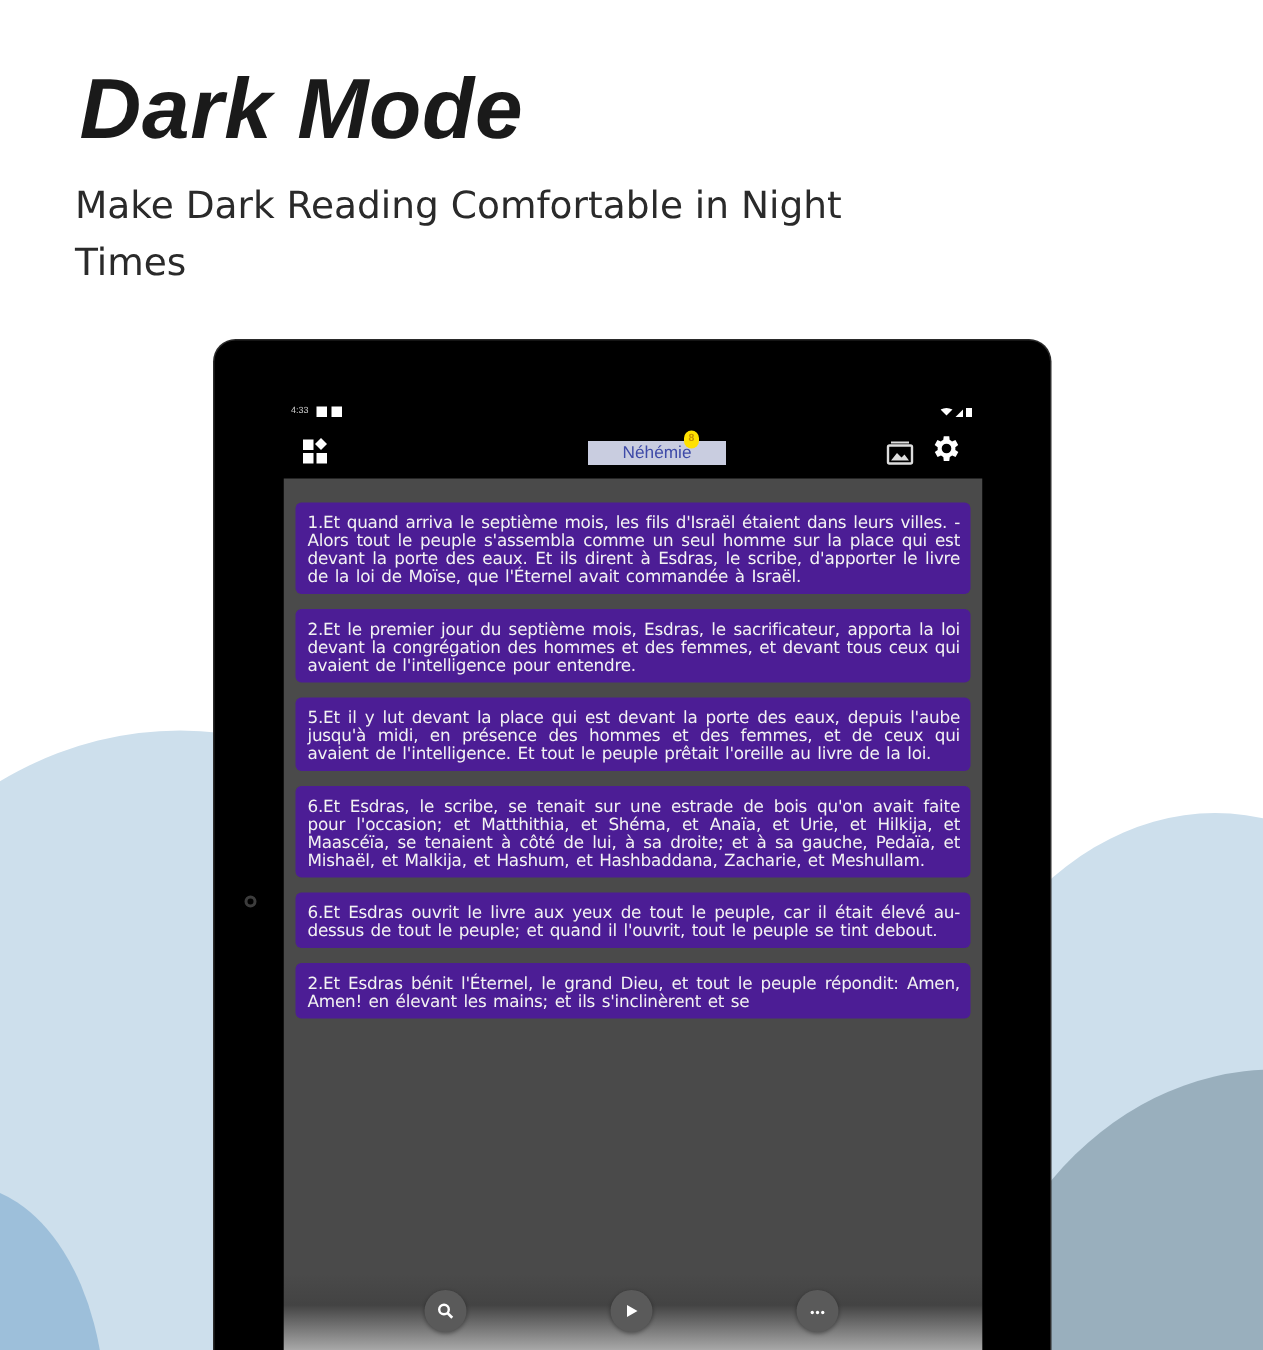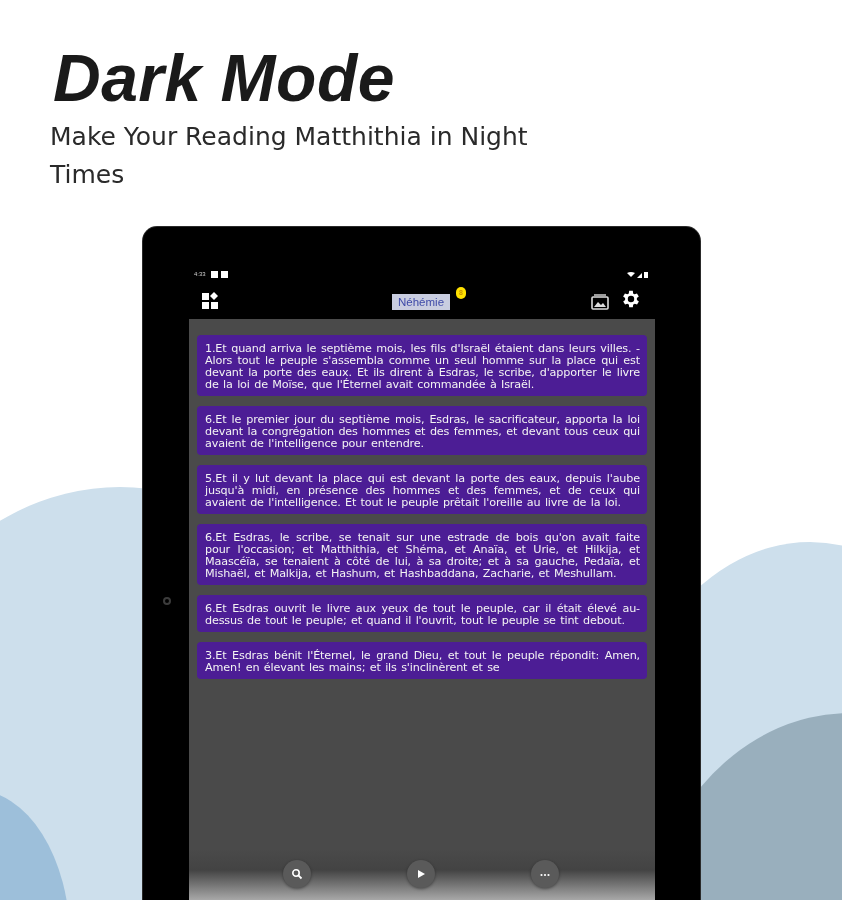--- a/index.html
+++ b/index.html
@@ -9,21 +9,21 @@
   }
   .blob { position:absolute; border-radius:50%; }
   .blob-left { left:-160px; top:487px; width:560px; height:700px; background:#cddfec; }
   .blob-left-dark { left:-120px; top:790px; width:190px; height:300px; background:#9dbfda; }
   .blob-right { left:600px; top:542px; width:420px; height:600px; background:#cddfec; }
   .blob-right-dark { left:640px; top:713px; width:420px; height:500px; background:#99afbd; }
 
   .headline {
     position:absolute; left:53px; top:40px; margin:0;
     font-family:"Liberation Sans", sans-serif; font-style:italic; font-weight:bold;
-    font-size:66px; color:#1a1a1a; letter-spacing:0.5px;
+    font-size:57px; color:#1a1a1a; letter-spacing:0.5px;
   }
   .subline {
     position:absolute; left:50px; top:118px; width:520px; margin:0;
     font-family:"DejaVu Sans", sans-serif; font-size:25px; line-height:38px;
     color:#2a2a2a; font-weight:normal;
   }
 
   .device {
     position:absolute; left:143px; top:227px; width:557px; height:700px;
     background:#000; border-radius:14px;
@@ -38,21 +38,21 @@
     background:#000; overflow:hidden;
   }
   .statusbar { position:absolute; left:0; top:0; width:100%; height:14px; color:#fff; }
   .status-time { position:absolute; left:5px; top:2px; font-size:6px; color:#cfcfcf; }
   .status-sq { position:absolute; top:2px; width:7px; height:7px; background:#fff; }
   .status-right { position:absolute; right:6px; top:2px; font-size:7px; color:#fff; letter-spacing:1px; }
 
   .toolbar { position:absolute; left:0; top:18px; width:100%; height:30px; }
   .tb-icon { position:absolute; top:4px; width:22px; height:22px; cursor:pointer; }
   .book-chip {
-    position:absolute; left:203px; top:7px; height:16px; padding:0 6px;
+    position:absolute; left:203px; top:7px; height:16px; padding:0 23px;
     background:#c9cde0; color:#3e4aa8; font-size:11.5px; line-height:16px;
     cursor:pointer;
   }
   .chapter-badge {
     position:absolute; left:267px; top:0px; width:10px; height:12px;
     border-radius:6px; background:#ffe100; color:#c69200;
     font-size:7px; line-height:12px; text-align:center; font-weight:bold;
   }
 
   .reader {
@@ -78,21 +78,21 @@
 </style>
 </head>
 <body>
 
 <div class="blob blob-left"></div>
 <div class="blob blob-left-dark"></div>
 <div class="blob blob-right"></div>
 <div class="blob blob-right-dark"></div>
 
 <h1 class="headline">Dark Mode</h1>
-<p class="subline">Make Your Reading Matthithia in Night Times</p>
+<p class="subline">Make Dark Reading Comfortable in Night Times</p>
 
 <div class="device">
   <div class="camera"></div>
 
   <div class="screen">
 
     <div class="statusbar">
       <span class="status-time">4:33</span>
       <span class="status-sq" style="left:22px"></span>
       <span class="status-sq" style="left:32px"></span>
@@ -129,25 +129,25 @@
       </div>
       <div class="tb-icon" style="left:431px;top:1px">
         <svg width="22" height="22" viewBox="0 0 24 24">
           <path fill="#fff" d="M19.4 13a7.5 7.5 0 0 0 0-2l2.1-1.6-2-3.5-2.5 1a7.6 7.6 0 0 0-1.7-1L15 3h-4l-.4 2.9a7.6 7.6 0 0 0-1.7 1l-2.5-1-2 3.5L6.6 11a7.5 7.5 0 0 0 0 2l-2.1 1.6 2 3.5 2.5-1a7.6 7.6 0 0 0 1.7 1L11 21h4l.4-2.9a7.6 7.6 0 0 0 1.7-1l2.5 1 2-3.5zM13 15.5A3.5 3.5 0 1 1 13 8.5a3.5 3.5 0 0 1 0 7z" transform="translate(-1 0)"></path>
         </svg>
       </div>
     </div>
 
     <div class="reader">
       <div class="verse">1.Et quand arriva le septième mois, les fils d'Israël étaient dans leurs villes. -Alors tout le peuple s'assembla comme un seul homme sur la place qui est devant la porte des eaux. Et ils dirent à Esdras, le scribe, d'apporter le livre de la loi de Moïse, que l'Éternel avait commandée à Israël.</div>
-      <div class="verse">6.Et le premier jour du septième mois, Esdras, le sacrificateur, apporta la loi devant la congrégation des hommes et des femmes, et devant tous ceux qui avaient de l'intelligence pour entendre.</div>
+      <div class="verse">2.Et le premier jour du septième mois, Esdras, le sacrificateur, apporta la loi devant la congrégation des hommes et des femmes, et devant tous ceux qui avaient de l'intelligence pour entendre.</div>
       <div class="verse">5.Et il y lut devant la place qui est devant la porte des eaux, depuis l'aube jusqu'à midi, en présence des hommes et des femmes, et de ceux qui avaient de l'intelligence. Et tout le peuple prêtait l'oreille au livre de la loi.</div>
       <div class="verse">6.Et Esdras, le scribe, se tenait sur une estrade de bois qu'on avait faite pour l'occasion; et Matthithia, et Shéma, et Anaïa, et Urie, et Hilkija, et Maascéïa, se tenaient à côté de lui, à sa droite; et à sa gauche, Pedaïa, et Mishaël, et Malkija, et Hashum, et Hashbaddana, Zacharie, et Meshullam.</div>
       <div class="verse">6.Et Esdras ouvrit le livre aux yeux de tout le peuple, car il était élevé au-dessus de tout le peuple; et quand il l'ouvrit, tout le peuple se tint debout.</div>
-      <div class="verse">3.Et Esdras bénit l'Éternel, le grand Dieu, et tout le peuple répondit: Amen, Amen! en élevant les mains; et ils s'inclinèrent et se</div>
+      <div class="verse">2.Et Esdras bénit l'Éternel, le grand Dieu, et tout le peuple répondit: Amen, Amen! en élevant les mains; et ils s'inclinèrent et se</div>
       <div class="fade"></div>
     </div>
 
     <div class="fab" style="left:94px">
       <svg width="12" height="12" viewBox="0 0 12 12">
         <circle cx="5" cy="5" r="3.2" fill="none" stroke="#fff" stroke-width="1.6"></circle>
         <path d="M7.4 7.4 L10.5 10.5" stroke="#fff" stroke-width="1.8"></path>
       </svg>
     </div>
     <div class="fab" style="left:218px">

